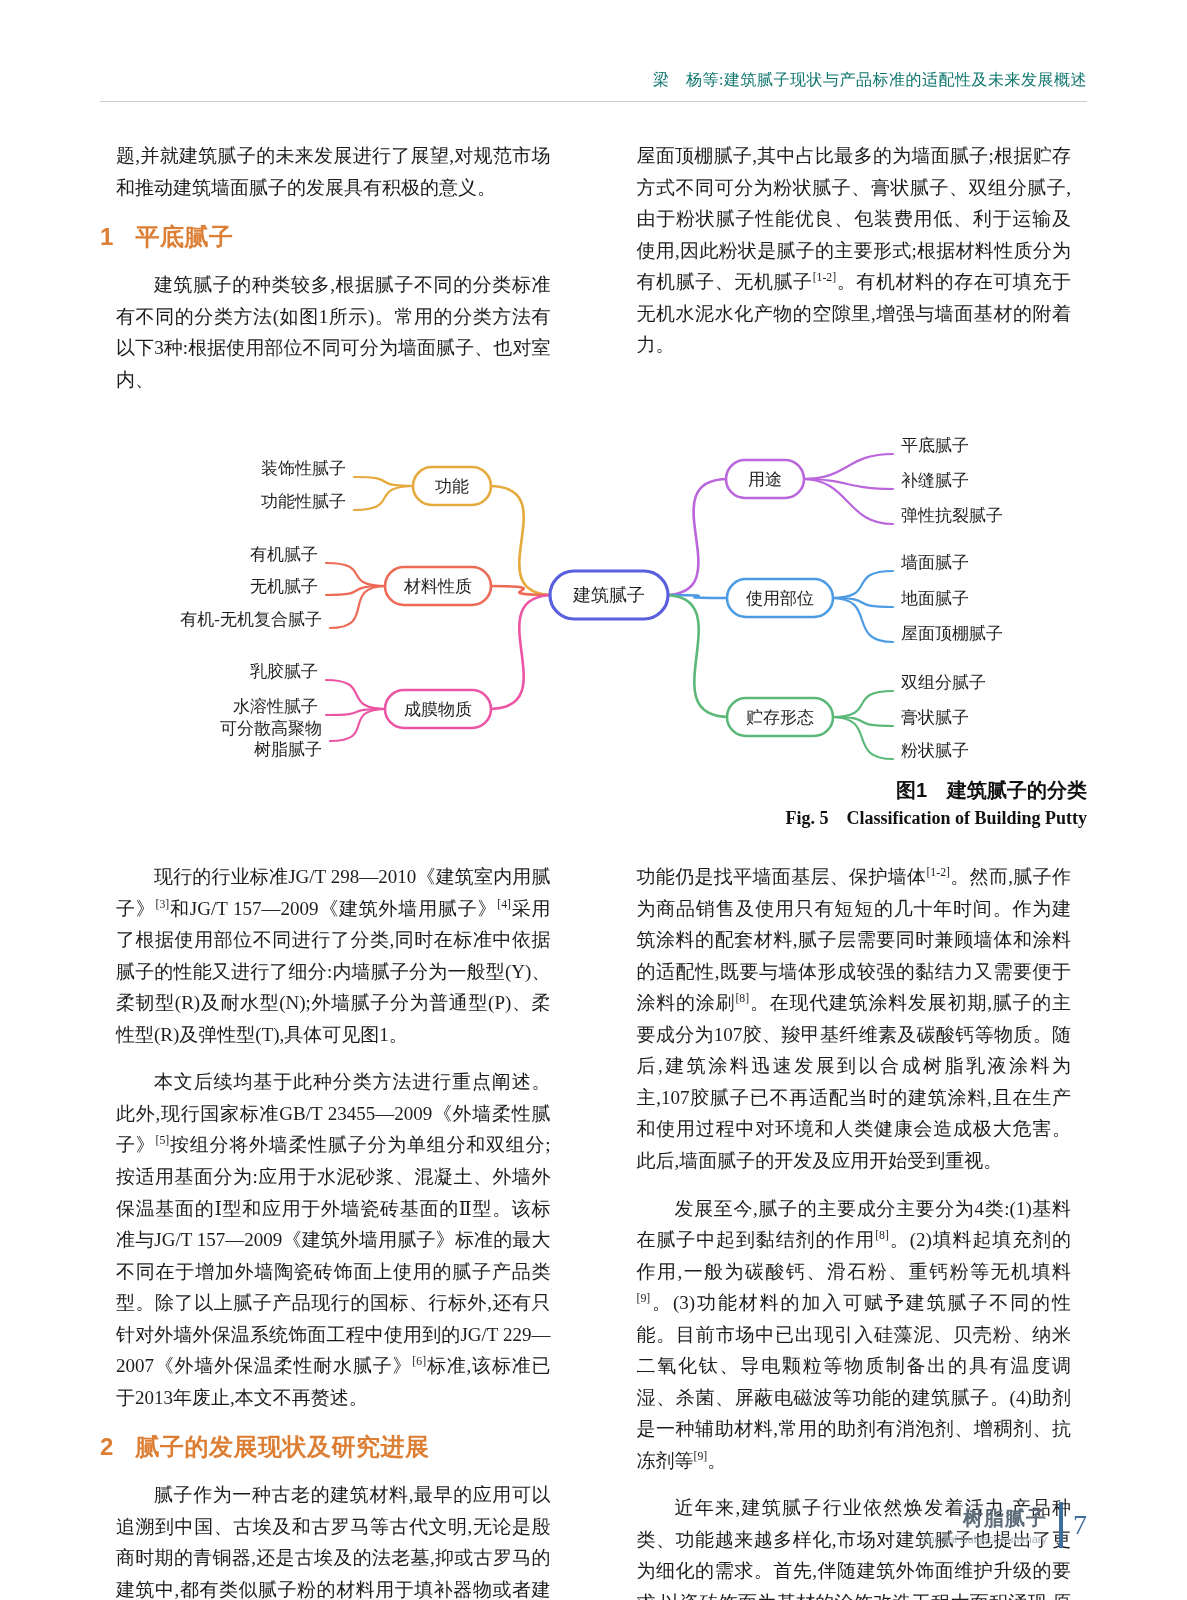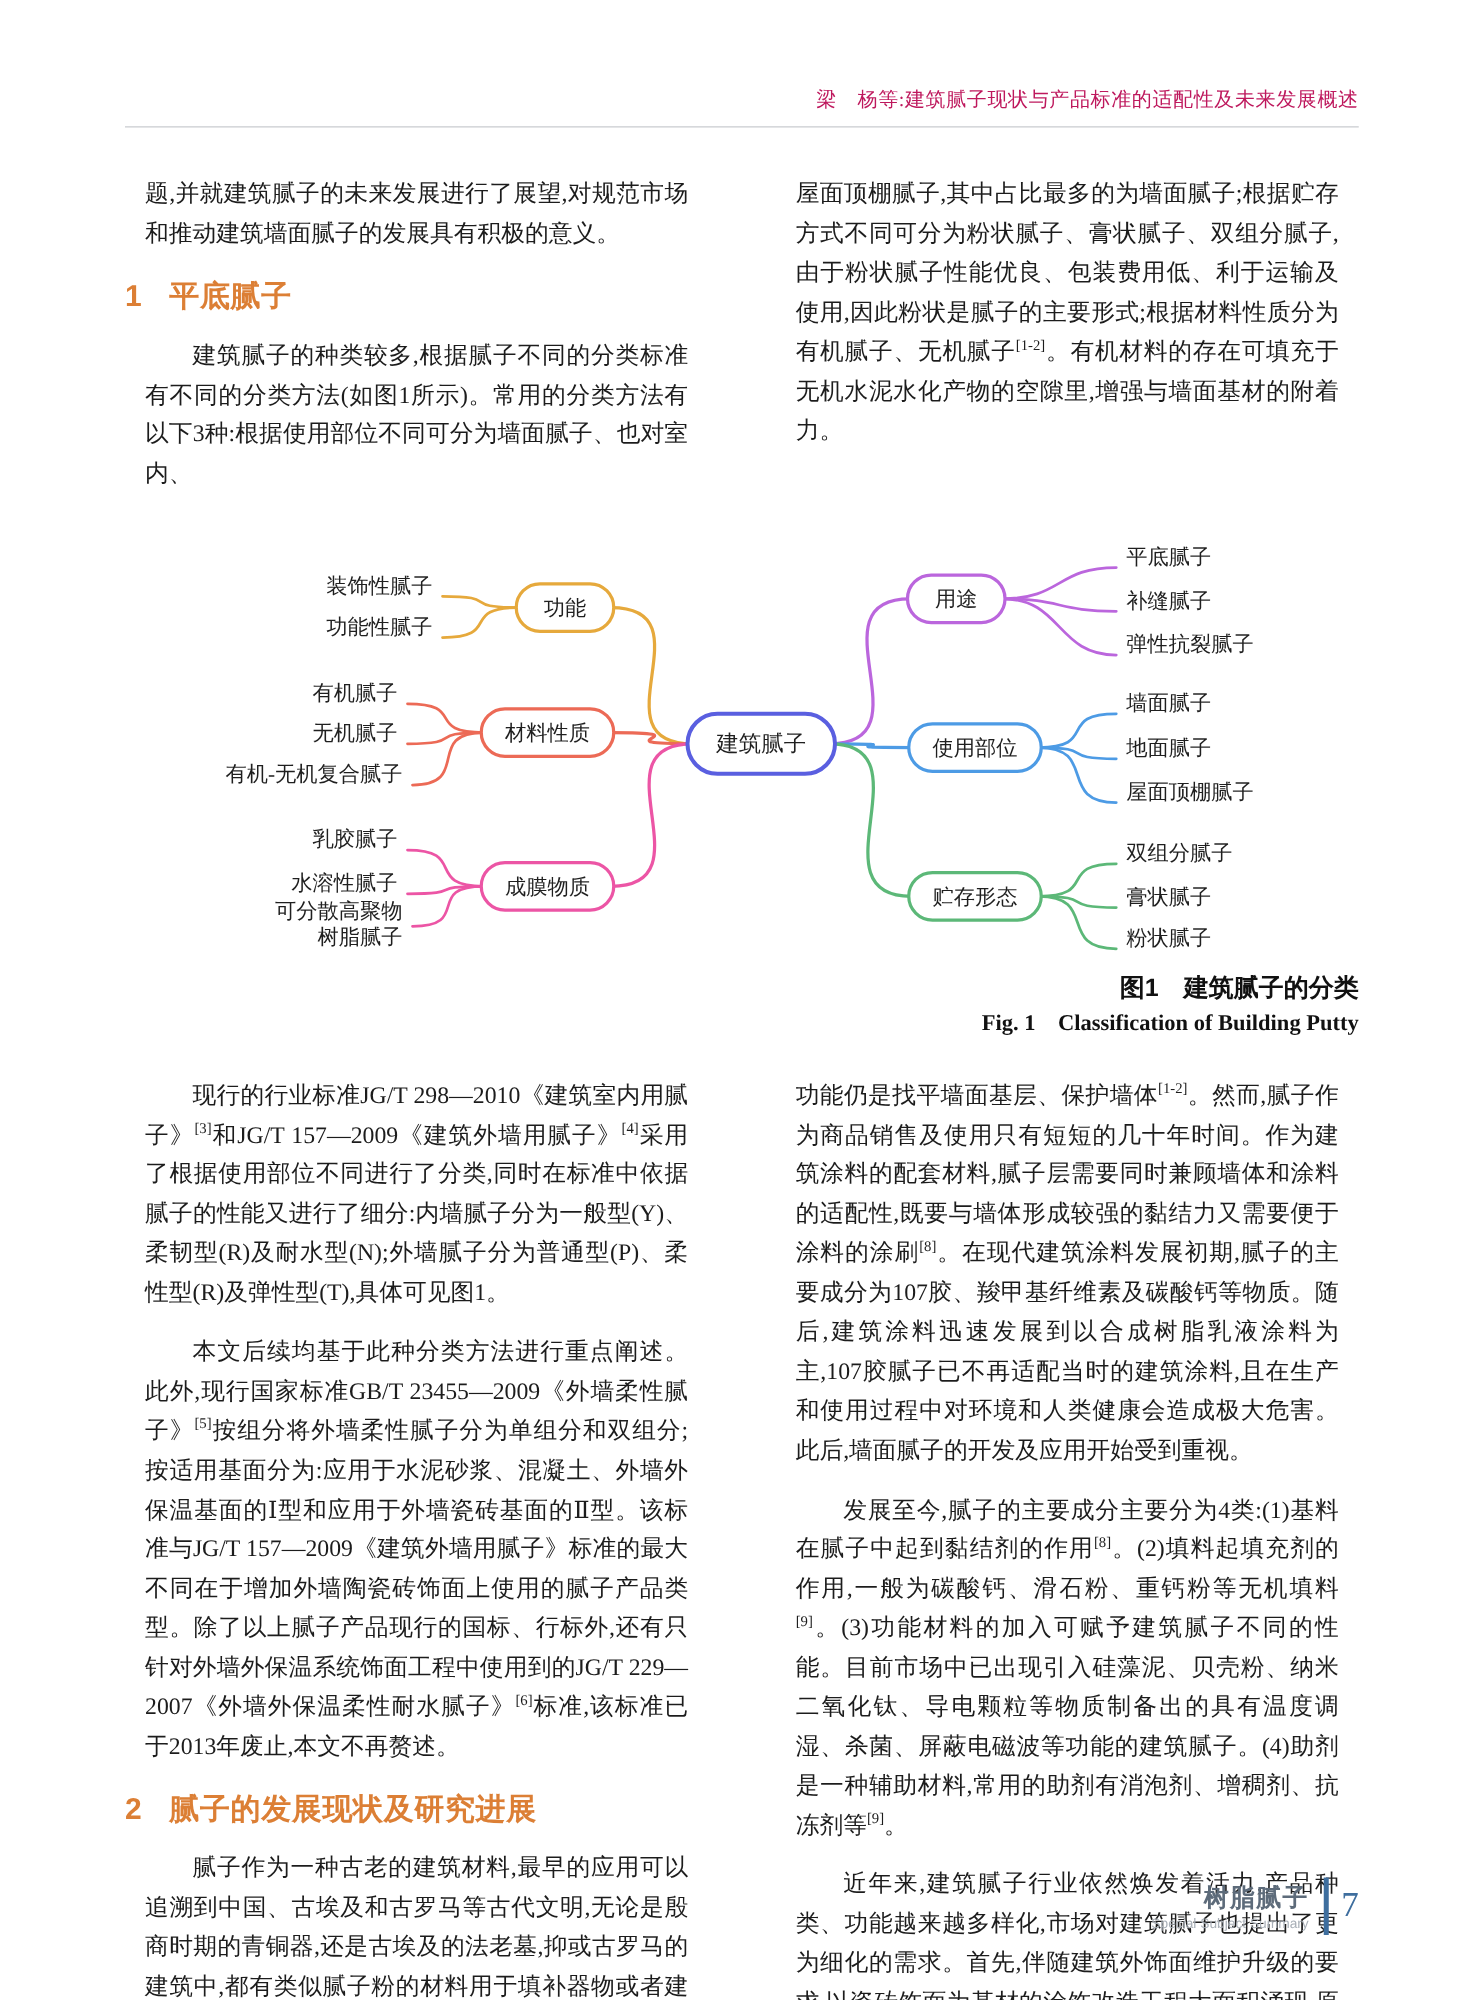--- a/index.html
+++ b/index.html
@@ -11,21 +11,21 @@
     font-family:"Liberation Serif","DejaVu Serif",serif;
     color:#1c1c1c;
     box-sizing:border-box;
     padding:70px 100px 0 100px;
     overflow:hidden;
   }
   
   .running-title{
     text-align:right;
     font-family:Liberation Serif, serif;
-    font-size:16px;color:#be185d;letter-spacing:.5px;
+    font-size:16px;color:#0f766e;letter-spacing:.5px;
   }
   .header-rule{border-bottom:1.5px solid #c9ccd0;margin-top:10px;}
   
   .columns{display:flex;gap:54px;margin-top:22px;}
   .col{flex:1;min-width:0;}
   p{
     margin:16px;font-size:19px;line-height:1.66;
     text-align:justify;
   }
   p.indent{text-indent:2em;}
@@ -148,21 +148,21 @@
         <rect x="627" y="275" width="106" height="38" rx="19" fill="#ffffff" stroke="#5cb878" stroke-width="2.6"></rect>
         <text x="680" y="300" text-anchor="middle" font-size="17" fill="#1f1f1f">贮存形态</text>
         <rect x="450" y="148" width="118" height="48" rx="24" fill="#ffffff" stroke="#5a5fe0" stroke-width="3.2"></rect>
         <text x="509" y="178" text-anchor="middle" font-size="18" fill="#1f1f1f">建筑腻子</text>
       </svg>
     <figcaption>
       <div class="cap-zh">
         <span>图1</span><span class="cap-gap">建筑腻子的分类</span>
       </div>
       <div class="cap-en">
-        <span>Fig. 1</span><span class="cap-gap">Classification of Building Putty</span>
+        <span>Fig. 5</span><span class="cap-gap">Classification of Building Putty</span>
       </div>
     </figcaption>
   </figure>
 
   <section class="columns bottom">
     <div class="col">
       <p class="indent">现行的行业标准JG/T 298—2010《建筑室内用腻子》<sup>[3]</sup>和JG/T 157—2009《建筑外墙用腻子》<sup>[4]</sup>采用了根据使用部位不同进行了分类,同时在标准中依据腻子的性能又进行了细分:内墙腻子分为一般型(Y)、柔韧型(R)及耐水型(N);外墙腻子分为普通型(P)、柔性型(R)及弹性型(T),具体可见图1。</p>
       <p class="indent">本文后续均基于此种分类方法进行重点阐述。此外,现行国家标准GB/T 23455—2009《外墙柔性腻子》<sup>[5]</sup>按组分将外墙柔性腻子分为单组分和双组分;按适用基面分为:应用于水泥砂浆、混凝土、外墙外保温基面的Ⅰ型和应用于外墙瓷砖基面的Ⅱ型。该标准与JG/T 157—2009《建筑外墙用腻子》标准的最大不同在于增加外墙陶瓷砖饰面上使用的腻子产品类型。除了以上腻子产品现行的国标、行标外,还有只针对外墙外保温系统饰面工程中使用到的JG/T 229—2007《外墙外保温柔性耐水腻子》<sup>[6]</sup>标准,该标准已于2013年废止,本文不再赘述。</p>
       <h2 class="sec">
         <span class="sec-num">2</span><span class="sec-title">腻子的发展现状及研究进展</span>

